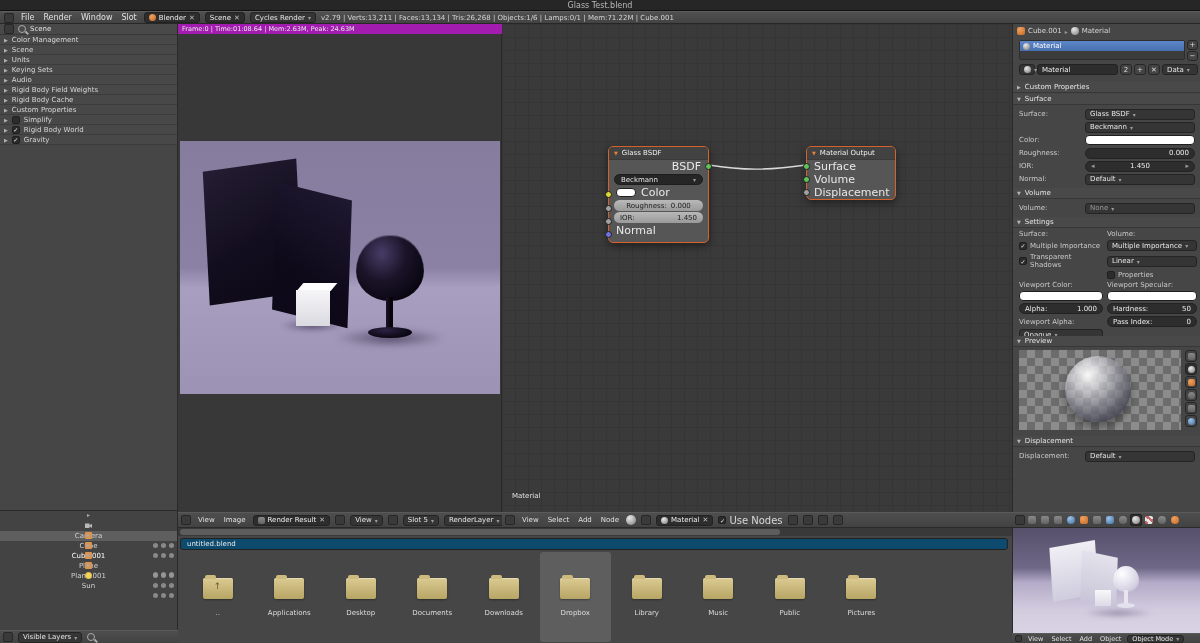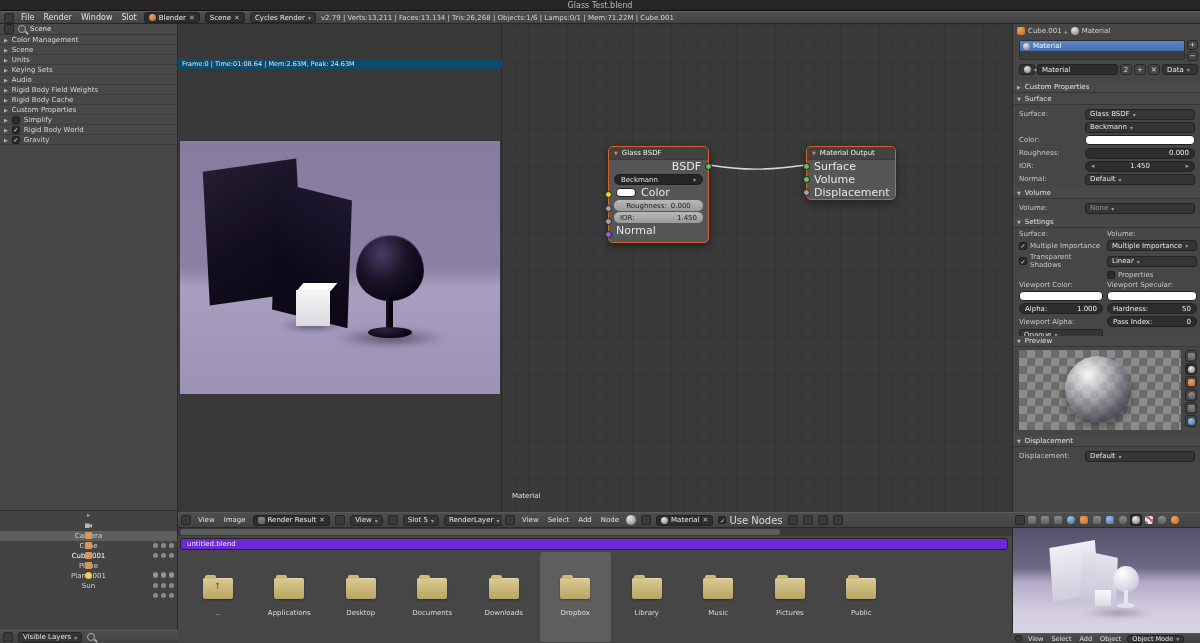--- a/index.html
+++ b/index.html
@@ -40,22 +40,22 @@
   .prow{display:flex;align-items:center;gap:4px;height:12px;padding:0 6px;font-size:7px;color:#cfcfcf;}
 
   
   #left-props{left:0;top:24px;width:178px;height:486px;background:#464646;border-right:1px solid #2a2a2a;}
   .lsec{display:flex;align-items:center;gap:4px;height:10px;padding:0 4px;font-size:7px;color:#d6d6d6;
         border-bottom:1px solid #3c3c3c;background:#484848;}
   .lsec .tri::before{content:"▶";font-size:5px;color:#b0b0b0;}
 
   
   #image-editor{left:178px;top:24px;width:324px;height:488px;background:#383838;border-right:1px solid #2a2a2a;}
-  #render-stats{left:0;top:0;width:324px;height:10px;background:#0c4a6e;color:#e8e8e8;font-size:6.5px;
-      display:flex;align-items:center;padding:0 4px;margin-top:35px;}
+  #render-stats{left:0;top:0;width:324px;height:10px;background:#a21caf;color:#e8e8e8;font-size:6.5px;
+      display:flex;align-items:center;padding:0 4px;}
   #render-img{left:2px;top:117px;width:320px;height:253px;overflow:hidden;
       background:linear-gradient(180deg,#857c9e 0%,#8a81a4 50%,#a89ec0 58%,#9c92b4 100%);}
 
   
   #node-editor{left:502px;top:24px;width:510px;height:488px;background:#3a3a3a;overflow:hidden;
       background-image:linear-gradient(#353535 1px,transparent 1px),linear-gradient(90deg,#353535 1px,transparent 1px);
       background-size:13px 13px;}
   .node{position:absolute;background:#565656;border:1px solid #d4622a;border-radius:5px;
       box-shadow:0 3px 8px rgba(0,0,0,.45);font-size:7px;color:#e8e8e8;}
   .node-hdr{height:13px;display:flex;align-items:center;gap:4px;padding:0 5px;background:#424242;
@@ -85,21 +85,21 @@
   .oic.cam{background:#b9b9b9;clip-path:polygon(0 20%,65% 20%,65% 45%,100% 25%,100% 85%,65% 62%,65% 85%,0 85%);}
   .oic.mesh{background:#d89454;border-radius:1px;}
   .oic.sun{background:radial-gradient(circle,#f4d35e 40%,#b89a2e);border-radius:50%;}
   .orow-icons{margin-left:auto;display:flex;gap:3px;}
   .rico{width:5px;height:5px;border-radius:50%;background:#9b9b9b;opacity:.8;}
 
   
   #file-browser{left:178px;top:527px;width:834px;height:116px;background:#464646;border-top:1px solid #2a2a2a;}
   #fb-scroll{left:0;top:0;width:834px;height:8px;background:#393939;}
   #fb-scroll .hndl{position:absolute;left:2px;top:1px;width:600px;height:6px;border-radius:3px;background:#5d5d5d;}
-  #fb-name{left:2px;top:10px;width:828px;height:12px;background:#6d28d9;border:1px solid #222;border-radius:3px;
+  #fb-name{left:2px;top:10px;width:828px;height:12px;background:#0c4a6e;border:1px solid #222;border-radius:3px;
       color:#e9e9e9;font-size:7px;display:flex;align-items:center;padding:0 6px;}
   #fb-grid{left:4px;top:24px;width:826px;height:92px;display:flex;}
   .fcell{width:71.5px;height:90px;display:flex;flex-direction:column;align-items:center;padding-top:26px;flex:none;}
   .fcell.sel{background:#5e5e5e;border-radius:3px;}
   .ficon{width:30px;height:21px;background:linear-gradient(#dbcb92,#b7a564);border-radius:2px;position:relative;
       box-shadow:inset 0 1px rgba(255,255,255,.3),0 1px 2px rgba(0,0,0,.35);}
   .ficon::before{content:"";position:absolute;top:-3px;left:2px;width:11px;height:4px;background:#cdbb7d;border-radius:2px 2px 0 0;}
   .ficon.up::after{content:"↑";position:absolute;left:11px;top:3px;font-size:9px;color:#6d5f30;}
   .flabel{margin-top:10px;font-size:7px;color:#dedede;text-align:center;}
 
@@ -676,25 +676,25 @@
       <div class="fcell">
           <div class="ficon"></div>
           <div class="flabel">Library</div>
         </div>
       <div class="fcell">
           <div class="ficon"></div>
           <div class="flabel">Music</div>
         </div>
       <div class="fcell">
           <div class="ficon"></div>
+          <div class="flabel">Public</div>
+        </div>
+      <div class="fcell">
+          <div class="ficon"></div>
           <div class="flabel">Pictures</div>
-        </div>
-      <div class="fcell">
-          <div class="ficon"></div>
-          <div class="flabel">Public</div>
         </div>
     </div>
   </div>
 
   <div id="viewport3d" class="abs">
     <div class="abs" style="left:38px;top:16px;width:46px;height:54px;transform:rotate(-4deg) skewY(-6deg);
          background:linear-gradient(#f0eff4,#cfccdd);"></div>
     <div class="abs" style="left:68px;top:26px;width:36px;height:50px;transform:rotate(2deg) skewY(10deg);
          background:linear-gradient(#e4e2ec,#c9c5d8);"></div>
     <div class="abs" style="left:70px;top:80px;width:70px;height:10px;border-radius:50%;filter:blur(2px);

